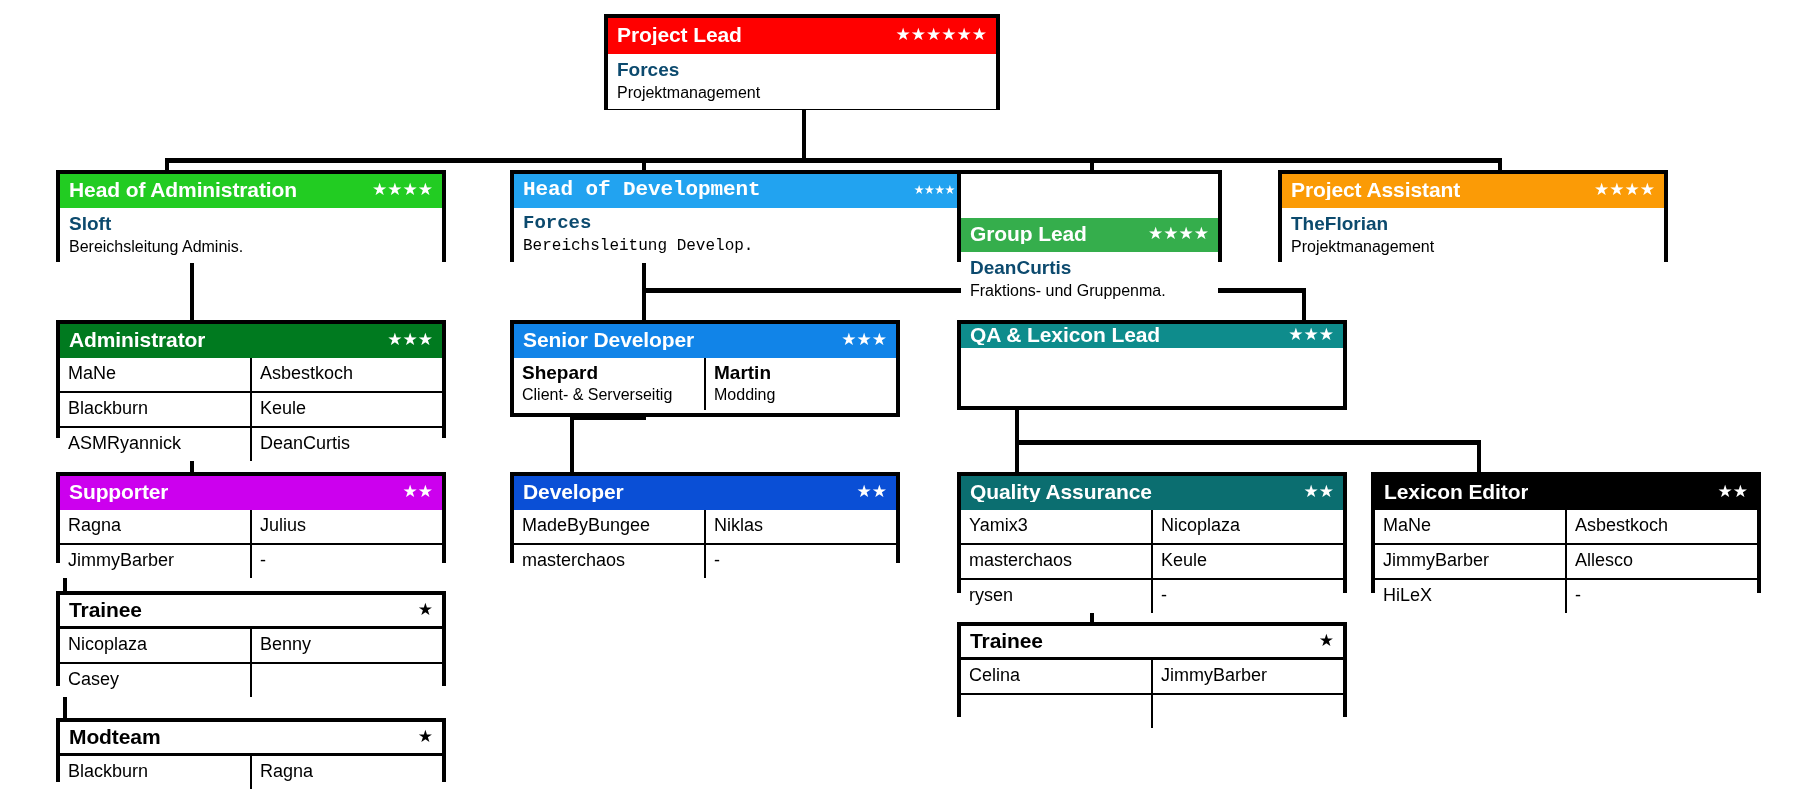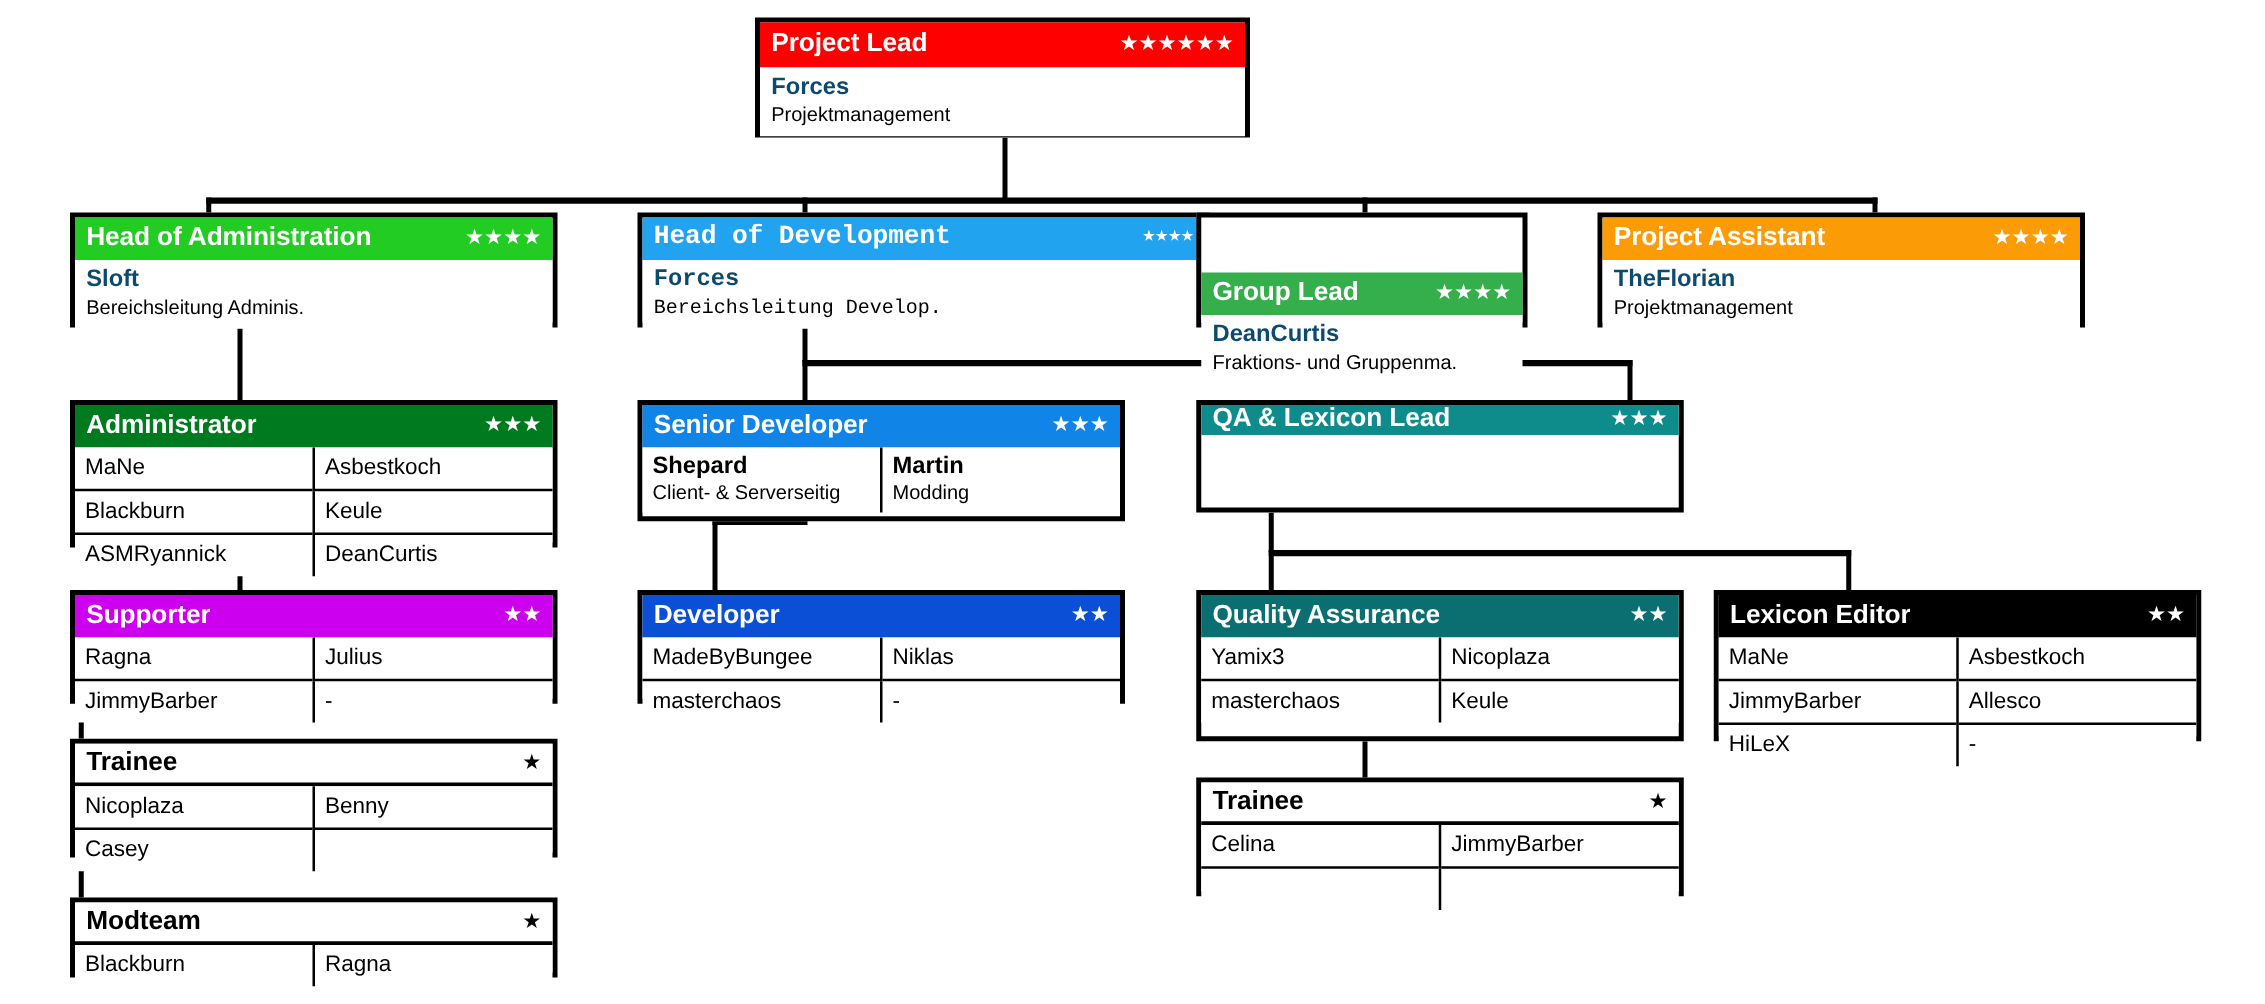--- a/index.html
+++ b/index.html
@@ -288,20 +288,24 @@
     <table class="members">
         <tbody>
       <tr>
         <td class="split">Yamix3</td>
         <td>Nicoplaza</td>
       </tr>
       <tr>
         <td class="split">masterchaos</td>
         <td>Keule</td>
       </tr>
+      <tr>
+        <td class="split">rysen</td>
+        <td>-</td>
+      </tr>
     </tbody>
       </table>
   </div>
 
   <div class="node" style="left:1371px;top:472px;width:390px;height:121px;">
     <div class="node-head head-light" style="background:#000000;height:34px;">
       <span class="title">Lexicon Editor</span>
       <span class="stars">★★</span>
     </div>
     <table class="members">

